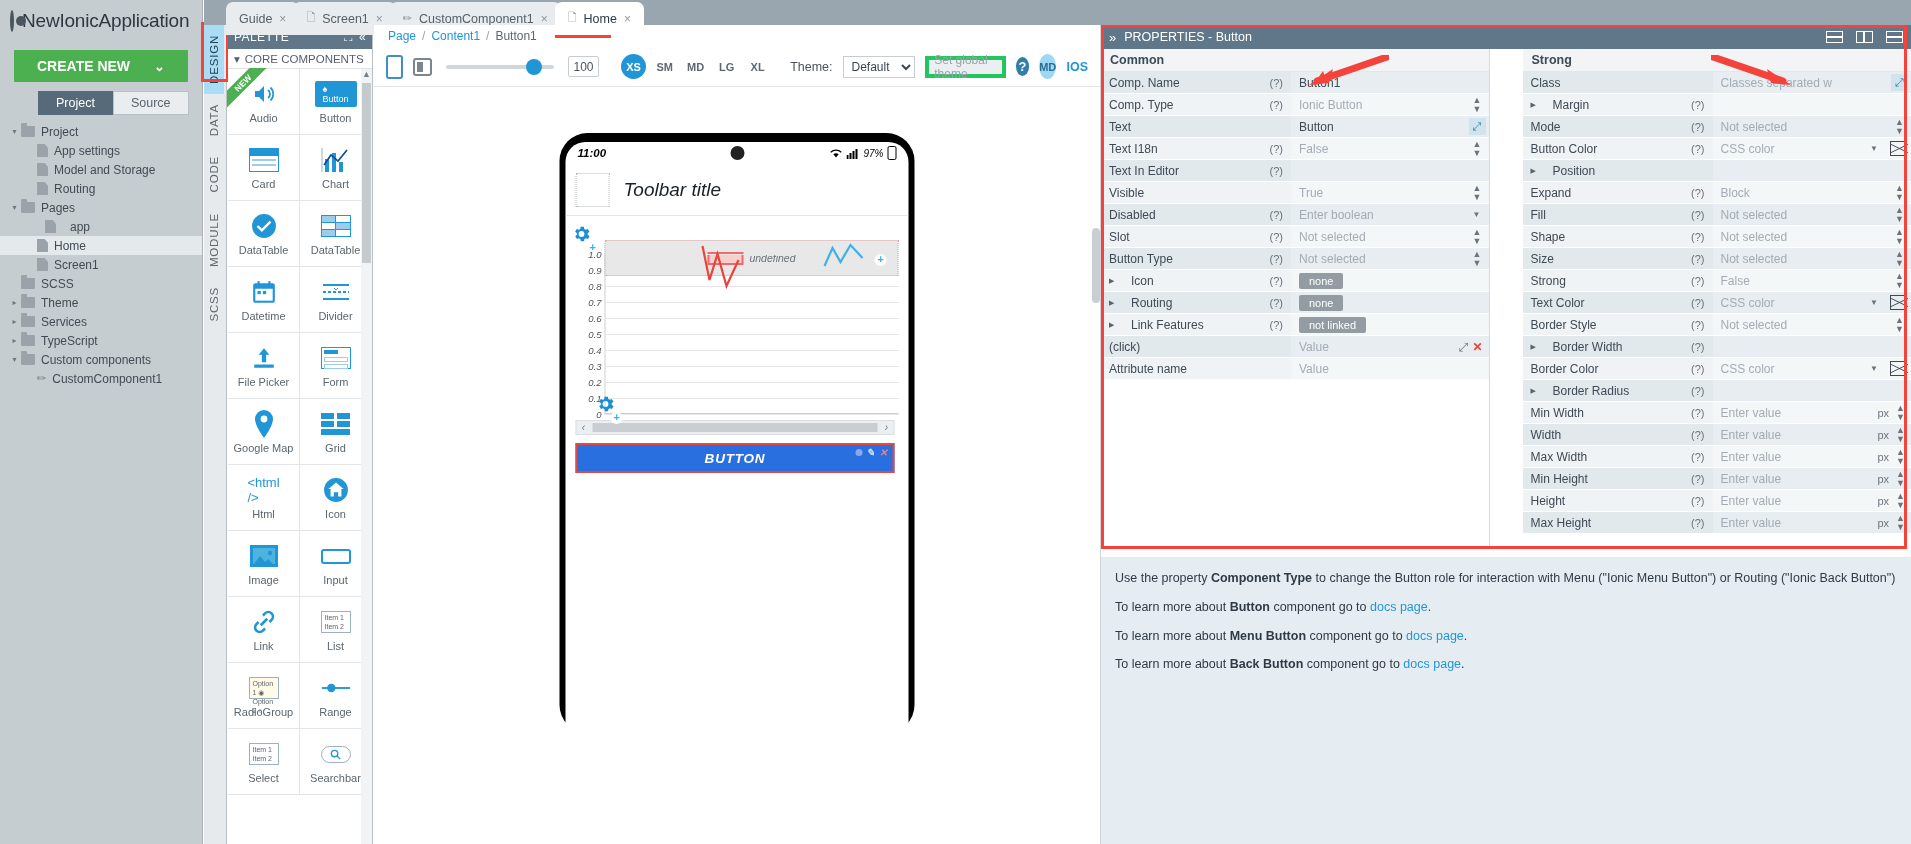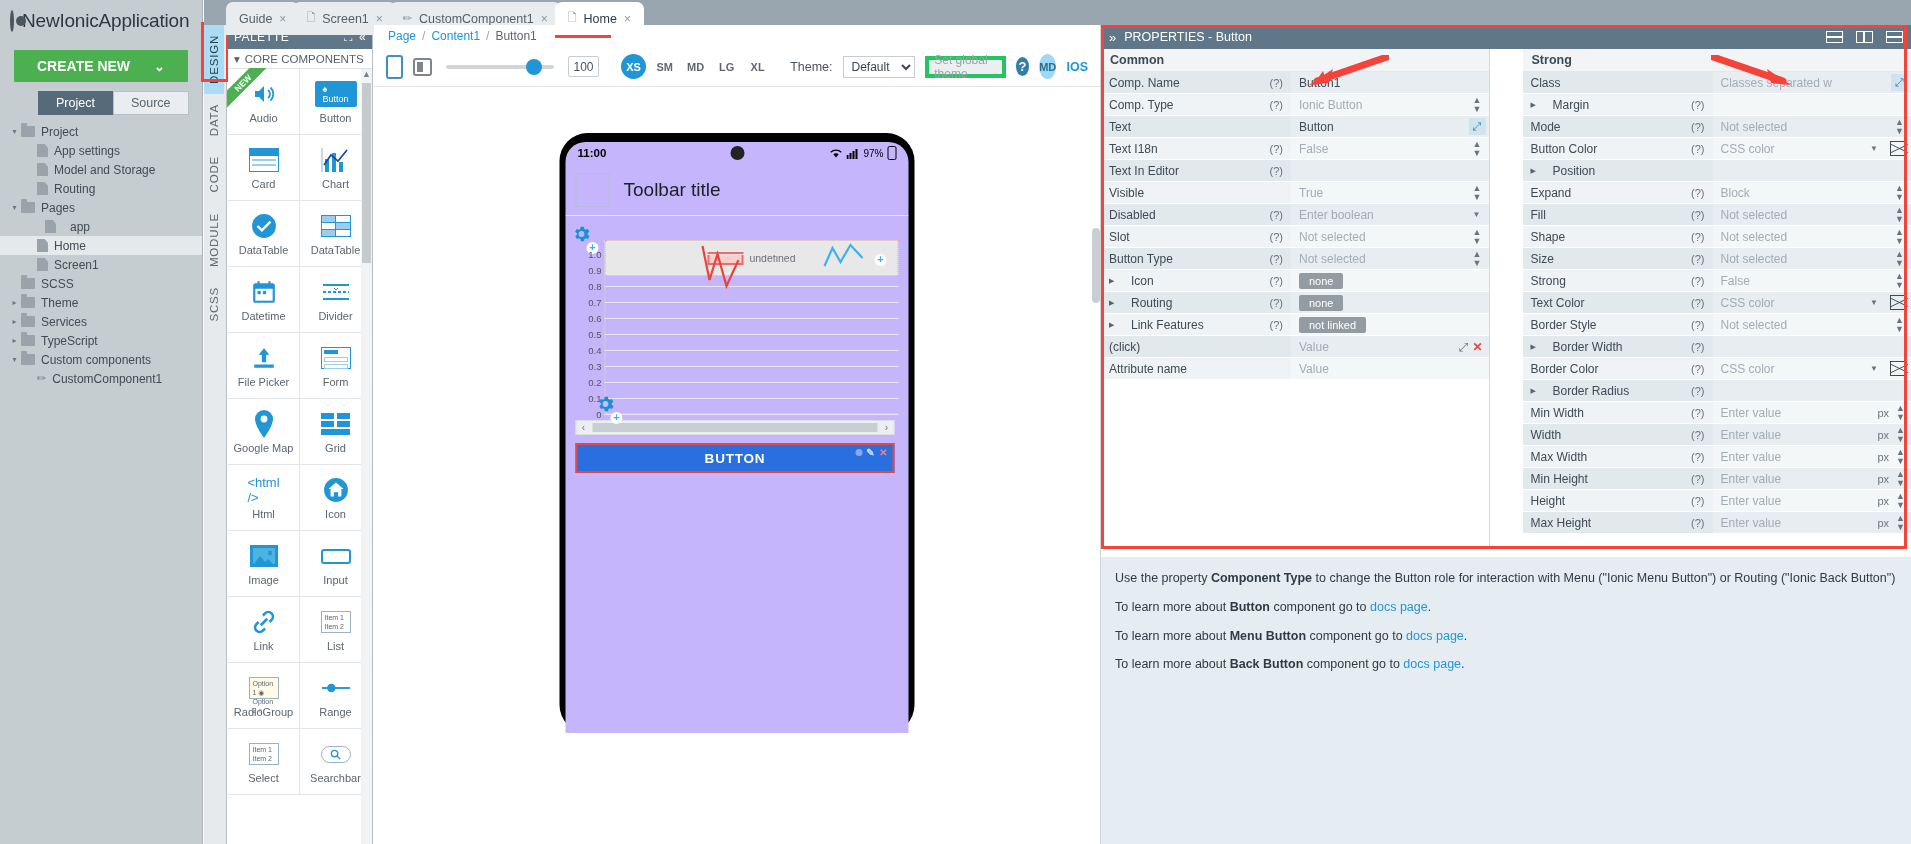--- a/index.html
+++ b/index.html
@@ -147,21 +147,21 @@
            font-weight:bold; display:flex; align-items:center; justify-content:center; cursor:pointer;}
   .mdcircle { width:25px;height:25px;border-radius:50%;background:#9fd8f5;color:#2a6e90;font-size:11px;
               font-weight:bold;display:flex;align-items:center;justify-content:center;cursor:pointer;}
   .iosl { font-size:12.5px; font-weight:bold; color:#2196d6; cursor:pointer; }
 
   .canvas { position:absolute; left:0; right:0; top:63px; bottom:0; background:#fff; }
   .phone {
     position:absolute; left:50%; transform:translateX(-50%); top:45px;
     width:355px; height:600px; background:#000; border-radius:28px; padding:9px 6px 0 6px;
   }
-  .phone-screen { background:#c4b5fd; width:100%; height:100%; border-radius:20px 20px 0 0; overflow:hidden; }
+  .phone-screen { background:#ffffff; width:100%; height:100%; border-radius:20px 20px 0 0; overflow:hidden;font-style:italic; }
   .status-bar {
     height:22px; display:flex; align-items:center; padding:0 12px; font-size:11.5px; color:#000;
     position:relative;
   }
   .status-bar .time { font-weight:bold; }
   .notch { position:absolute; left:50%; transform:translateX(-50%); top:4px; width:14px;height:14px;
            border-radius:50%; background:#222; }
   .status-right { margin-left:auto; display:flex; align-items:center; gap:4px; }
   .bat { width:9px; height:14px; border:1.5px solid #000; border-radius:2px; }
   .toolbar-title {

